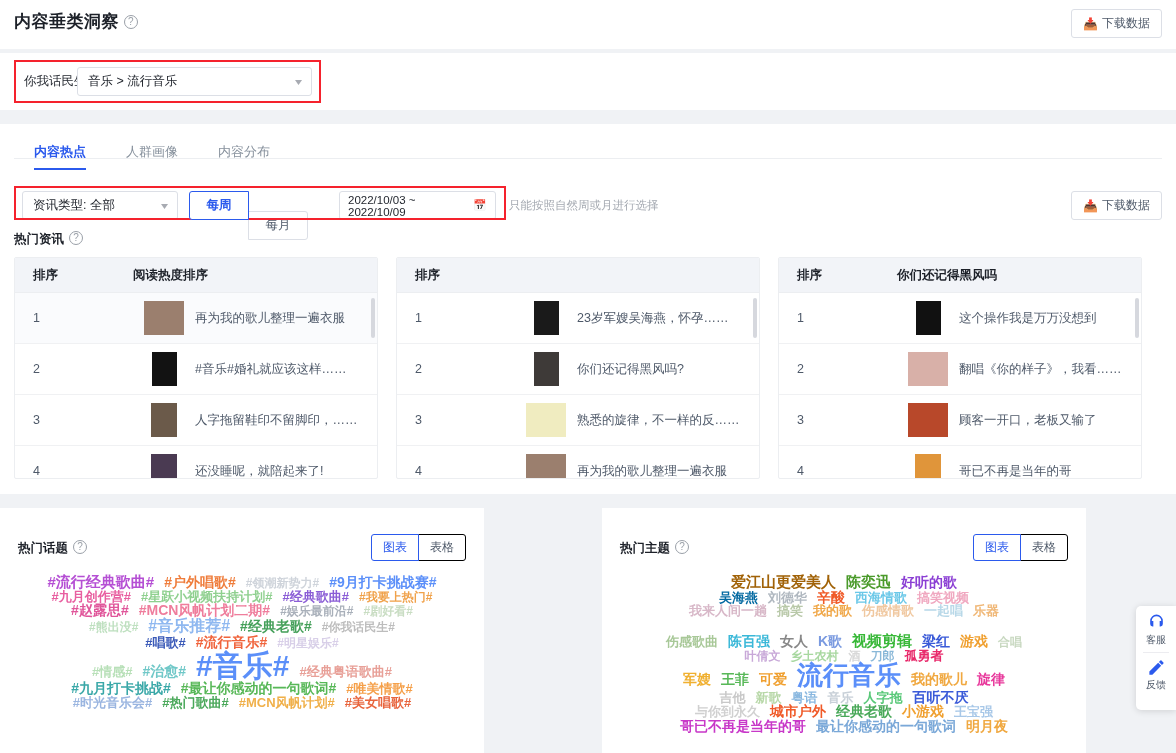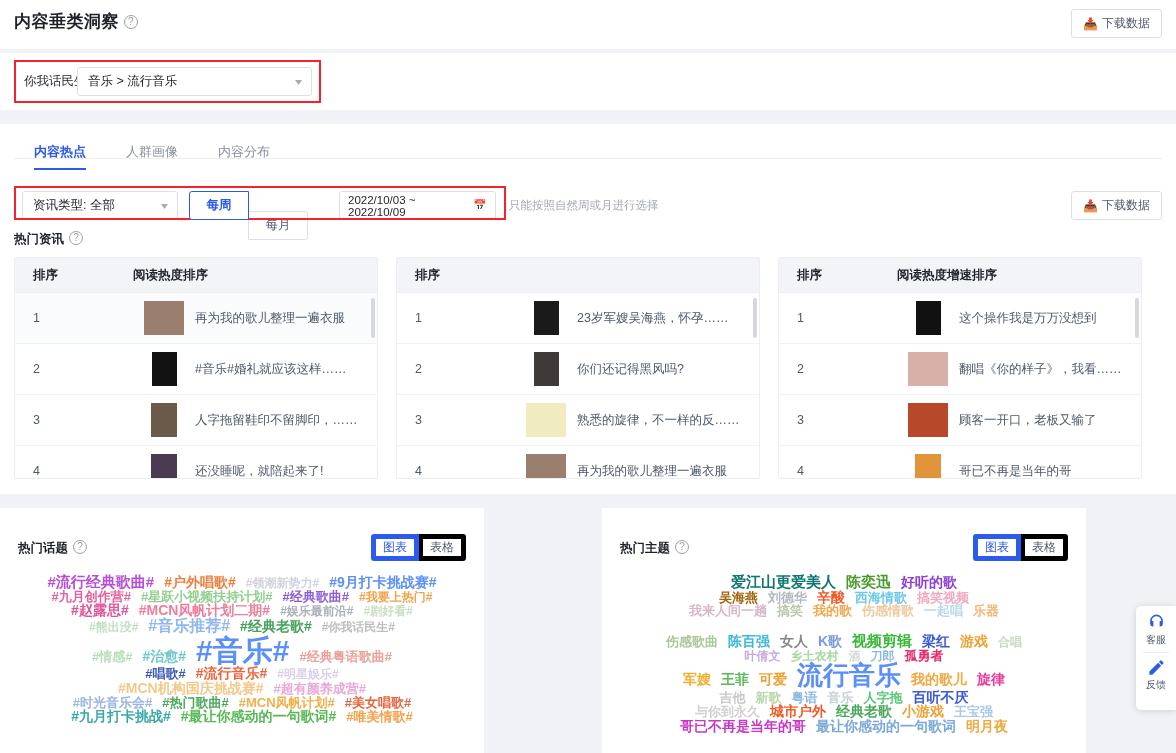--- a/index.html
+++ b/index.html
@@ -129,21 +129,21 @@
     background: #d6d8de; border-radius: 2px;
   }
 
   
   .wc-card { position: absolute; top: 508px; width: 484px; height: 245px; }
   .wc-left { left: 0; } .wc-right { left: 602px; }
   .wc-title { position: absolute; left: 18px; top: 32px; font-size: 12.5px; font-weight: bold; color: #1d2129; }
   .wc-toggle { position: absolute; right: 18px; top: 26px; display: flex; }
   .wc-seg {
     height: 27px; min-width: 48px; display: flex; align-items: center; justify-content: center;
-    font-size: 12px; color: #4e5969; background: #fff; border: 5px solid #000000; cursor: pointer;
+    font-size: 12px; color: #4e5969; background: #fff; border: 1px solid #000000; cursor: pointer;
   }
   .wc-seg:first-child { border-radius: 3px 0 0 3px; }
   .wc-seg:last-child { border-radius: 0 3px 3px 0; margin-left: -1px; }
   .wc-seg.active { color: #2b5aed; border-color: #2b5aed; z-index: 2; }
   .cloud {
     position: absolute; left: 10px; right: 10px; top: 66px; bottom: 6px;
     display: flex; flex-direction: column; align-items: center;
     justify-content: flex-start; overflow: hidden;
   }
   .cloud-row {
@@ -285,21 +285,21 @@
           <div class="thumb" style="background:#9b7f6e"></div>
         </div>
       <div class="td-title">再为我的歌儿整理一遍衣服</div>
     </div>
     <div class="tscroll"></div>
   </div>
 
   <div class="tbl t3">
     <div class="thead">
       <div class="th th-rank">排序</div>
-      <div class="th th-name">阅读热度增速排序</div>
+      <div class="th th-name">你们还记得黑风吗</div>
     </div>
     <div class="trow">
       <div class="td-rank">1</div>
       <div class="td-thumb">
           <div class="thumb" style="background:#111;width:25px"></div>
         </div>
       <div class="td-title">这个操作我是万万没想到</div>
     </div>
     <div class="trow">
       <div class="td-rank">2</div>
@@ -352,64 +352,60 @@
           <span class="cw" style="font-size: 12px; color: rgb(169, 176, 186);">#娱乐最前沿#</span>
           <span class="cw" style="font-size: 12px; color: rgb(201, 221, 195);">#剧好看#</span>
         </div>
         <div class="cloud-row">
           <span class="cw" style="font-size: 12px; color: rgb(191, 224, 192);">#熊出没#</span>
           <span class="cw" style="font-size: 16px; color: rgb(143, 184, 240);">#音乐推荐#</span>
           <span class="cw" style="font-size: 14px; color: rgb(69, 160, 90);">#经典老歌#</span>
           <span class="cw" style="font-size: 12px; color: rgb(189, 189, 189);">#你我话民生#</span>
         </div>
         <div class="cloud-row">
+          <span class="cw" style="font-size: 13px; color: rgb(59, 90, 184);">#唱歌#</span>
+          <span class="cw" style="font-size: 14px; color: rgb(240, 100, 60);">#流行音乐#</span>
+          <span class="cw" style="font-size: 12px; color: rgb(216, 207, 232);">#明星娱乐#</span>
+        </div>
+        <div class="cloud-row">
           <span class="cw" style="font-size: 13px; color: rgb(184, 224, 184);">#情感#</span>
           <span class="cw" style="font-size: 14px; color: rgb(112, 200, 200);">#治愈#</span>
           <span class="cw" style="font-size: 30px; color: rgb(91, 143, 249);">#音乐#</span>
           <span class="cw" style="font-size: 13px; color: rgb(232, 160, 152);">#经典粤语歌曲#</span>
         </div>
         <div class="cloud-row">
-          <span class="cw" style="font-size: 13px; color: rgb(59, 90, 184);">#唱歌#</span>
-          <span class="cw" style="font-size: 14px; color: rgb(240, 100, 60);">#流行音乐#</span>
-          <span class="cw" style="font-size: 12px; color: rgb(216, 207, 232);">#明星娱乐#</span>
-        </div>
-        <div class="cloud-row">
-          <span class="cw" style="font-size: 14px; color: rgb(242, 201, 138);">#MCN机构国庆挑战赛#</span>
-          <span class="cw" style="font-size: 13px; color: rgb(232, 168, 216);">#超有颜养成营#</span>
+          <span class="cw" style="font-size: 14px; color: rgb(58, 168, 168);">#九月打卡挑战#</span>
+          <span class="cw" style="font-size: 14px; color: rgb(88, 184, 88);">#最让你感动的一句歌词#</span>
+          <span class="cw" style="font-size: 13px; color: rgb(245, 160, 74);">#唯美情歌#</span>
         </div>
         <div class="cloud-row">
           <span class="cw" style="font-size: 13px; color: rgb(154, 181, 224);">#时光音乐会#</span>
           <span class="cw" style="font-size: 13px; color: rgb(74, 168, 90);">#热门歌曲#</span>
           <span class="cw" style="font-size: 13px; color: rgb(240, 176, 74);">#MCN风帆计划#</span>
           <span class="cw" style="font-size: 13px; color: rgb(232, 100, 60);">#美女唱歌#</span>
         </div>
-        <div class="cloud-row">
-          <span class="cw" style="font-size: 14px; color: rgb(58, 168, 168);">#九月打卡挑战#</span>
-          <span class="cw" style="font-size: 14px; color: rgb(88, 184, 88);">#最让你感动的一句歌词#</span>
-          <span class="cw" style="font-size: 13px; color: rgb(245, 160, 74);">#唯美情歌#</span>
-        </div>
       </div>
   </div>
 
   <div class="card wc-card wc-right">
     <div class="wc-title">
       <span>热门主题</span><span class="help-icon">?</span>
     </div>
     <div class="wc-toggle">
       <div class="wc-seg active">图表</div>
       <div class="wc-seg">表格</div>
     </div>
     <div class="cloud" id="cloud-theme">
         <div class="cloud-row">
-          <span class="cw" style="font-size: 15px; color: #0f766e;">爱江山更爱美人</span>
+          <span class="cw" style="font-size: 15px; color: #a16207;">爱江山更爱美人</span>
           <span class="cw" style="font-size: 15px; color: rgb(74, 154, 42);">陈奕迅</span>
           <span class="cw" style="font-size: 14px; color: rgb(139, 63, 212);">好听的歌</span>
         </div>
         <div class="cloud-row">
-          <span class="cw" style="font-size: 13px; color: #a16207;">吴海燕</span>
+          <span class="cw" style="font-size: 13px; color: #0369a1;">吴海燕</span>
           <span class="cw" style="font-size: 13px; color: rgb(176, 184, 192);">刘德华</span>
           <span class="cw" style="font-size: 14px; color: rgb(240, 90, 40);">辛酸</span>
           <span class="cw" style="font-size: 13px; color: rgb(107, 200, 232);">西海情歌</span>
           <span class="cw" style="font-size: 13px; color: rgb(240, 168, 192);">搞笑视频</span>
         </div>
         <div class="cloud-row">
           <span class="cw" style="font-size: 13px; color: rgb(216, 184, 200);">我来人间一趟</span>
           <span class="cw" style="font-size: 13px; color: rgb(184, 200, 168);">搞笑</span>
           <span class="cw" style="font-size: 13px; color: rgb(240, 168, 74);">我的歌</span>
           <span class="cw" style="font-size: 13px; color: rgb(240, 200, 160);">伤感情歌</span>

